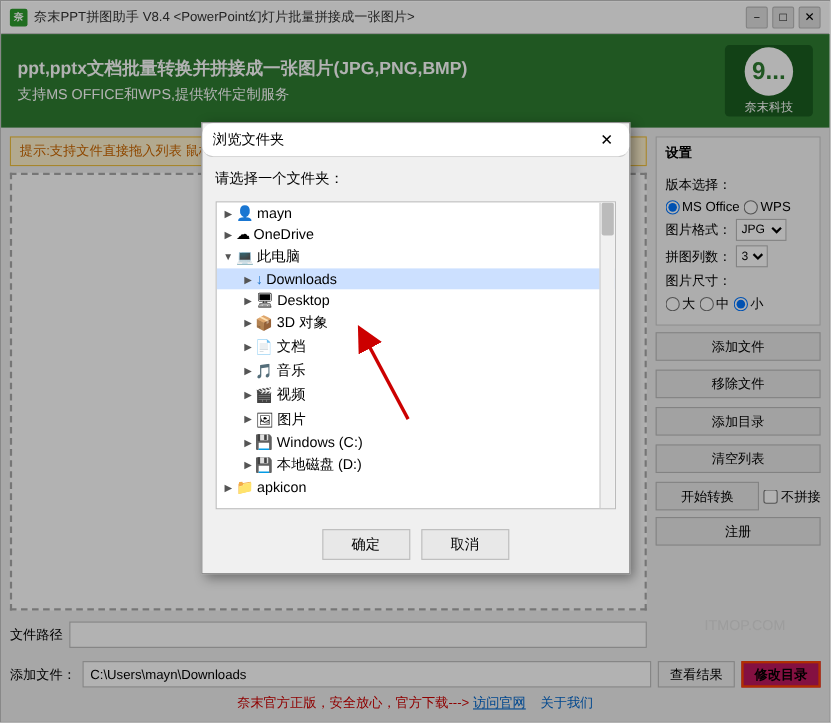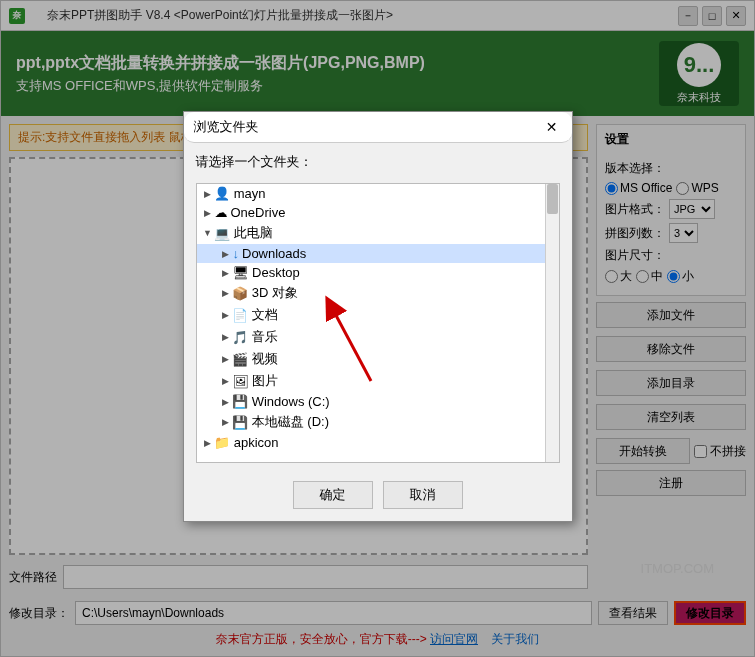--- a/index.html
+++ b/index.html
@@ -42,21 +42,20 @@
     .title-icon {
       width: 16px; height: 16px;
       background: #2d9c2d;
       border-radius: 2px;
       display: flex; align-items: center; justify-content: center;
       color: #fff; font-size: 9px; font-weight: bold;
     }
     .title-text {
       font-size: 12px;
       color: #333;
-      margin-left: 16px;
     }
     .title-controls {
       display: flex; gap: 4px;
     }
     .title-btn {
       width: 20px; height: 20px;
       background: #e0e0e0;
       border: 1px solid #bbb;
       border-radius: 2px;
       display: flex; align-items: center; justify-content: center;
@@ -424,21 +423,21 @@
           <span>不拼接</span>
         </div>
       </div>
 
       <button class="btn-right">注册</button>
     </div>
   </div>
 
   <div class="bottom-bar">
     <div class="output-row">
-      <span class="file-path-label">修改目录：</span>
+      <span class="file-path-label">添加文件：</span>
       <input class="file-path-input" type="text" value="C:\Users\mayn\Downloads" style="">
       <button class="btn-small">查看结果</button>
       <button class="btn-small btn-highlighted">修改目录</button>
     </div>
     <div class="bottom-center">
       <span>奈末官方正版，安全放心，官方下载---&gt;</span>
       <span class="visit-link">访问官网</span>
       <span>&nbsp;&nbsp;</span>
       <span class="about-link">关于我们</span>
     </div>

